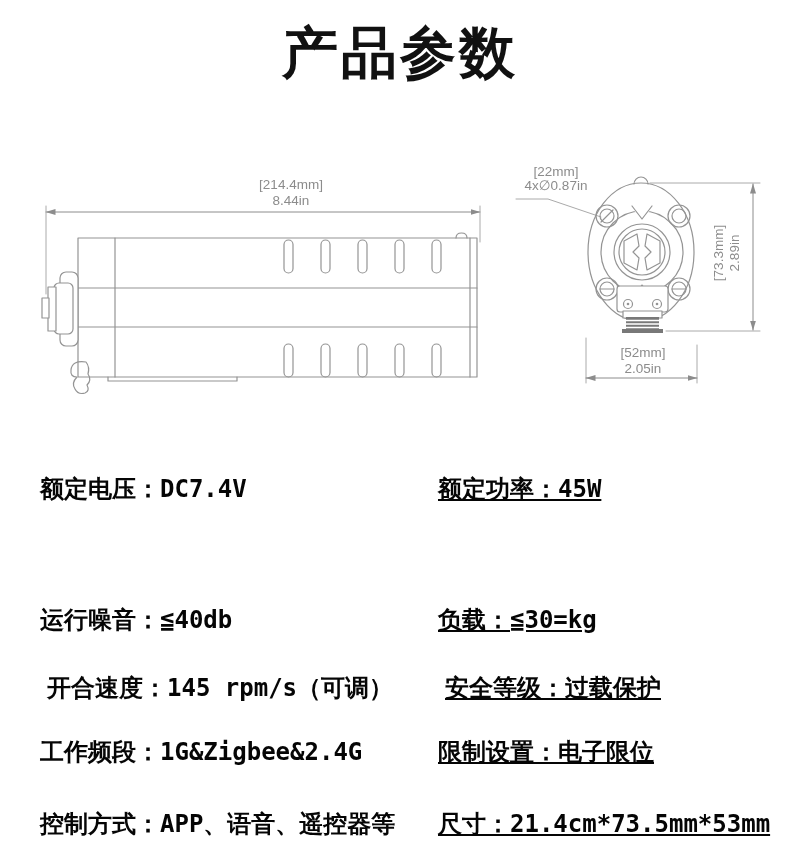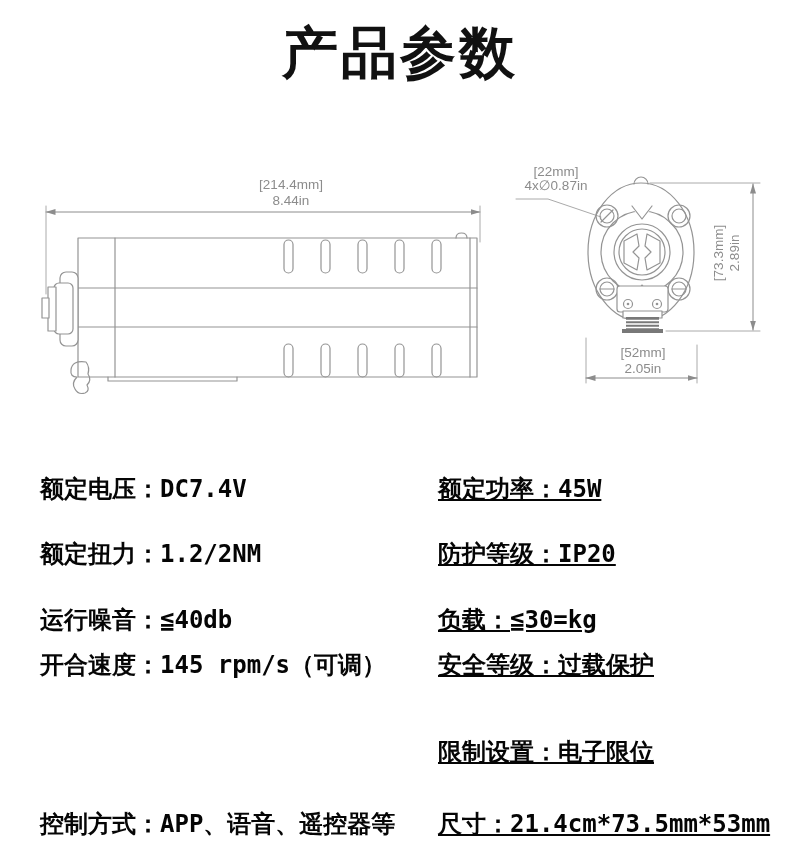--- a/index.html
+++ b/index.html
@@ -13,21 +13,21 @@
   .dim-label{font-size:13.5px;fill:#8c8c8c;font-family:"Liberation Sans","DejaVu Sans",sans-serif;}
   .specs{position:absolute;left:0;top:0;width:800px;height:756px;}
   .spec-row{
     position:absolute;white-space:nowrap;color:#050505;
     font-size:24px;font-weight:700;
     font-family:"DejaVu Sans Mono","DejaVu Sans",monospace;
   }
   .spec-row .lbl{font-family:"DejaVu Sans","Liberation Sans",sans-serif;font-weight:700;}
   .col-l{left:40px;}
   .col-r{left:438px;text-decoration:underline;}
-  .r0{top:473px;}.r1{top:538px;}.r2{top:604px;}.r3{top:649px;}.r4{top:736px;}.r5{top:800px;margin-top:8px;}
+  .r0{top:473px;}.r1{top:538px;}.r2{top:604px;}.r3{top:672px;margin-left:7px;}.r4{top:736px;}.r5{top:800px;margin-top:8px;}
 </style>
 </head>
 <body>
 
 <div class="page-title">产品参数</div>
 
 <svg class="drawing" viewBox="0 0 800 430" fill="none" stroke="#949494" stroke-width="1.2" stroke-linejoin="round" stroke-linecap="round">
   <defs>
     <marker id="arr" orient="auto-start-reverse" markerWidth="11" markerHeight="8" refX="9.5" refY="3.5">
       <path d="M0,0.5 L10,3.5 L0,6.5 Z" fill="#8c8c8c" stroke="none"></path>
@@ -150,38 +150,35 @@
       <text class="dim-label" x="643" y="357" text-anchor="middle" stroke="none" fill="#8c8c8c">[52mm]</text>
       <text class="dim-label" x="643" y="373" text-anchor="middle" stroke="none" fill="#8c8c8c">2.05in</text>
     </g>
   </g>
 </svg>
 
 <div class="specs">
   <div class="spec-row col-l r0">
     <span class="lbl">额定电压：</span><span class="val">DC7.4V</span>
   </div>
-  <div class="spec-row col-l r1">
-    <span class="lbl">额定扭力：</span><span class="val">1.2/2NM</span>
-  </div>
   <div class="spec-row col-l r2">
     <span class="lbl">运行噪音：</span><span class="val">≦40db</span>
   </div>
   <div class="spec-row col-l r3">
     <span class="lbl">开合速度：</span><span class="val">145 rpm/s（可调）</span>
+  </div>
+  <div class="spec-row col-l r4">
+    <span class="lbl">工作频段：</span><span class="val">1G&amp;Zigbee&amp;2.4G</span>
   </div>
   <div class="spec-row col-l r5">
     <span class="lbl">控制方式：</span><span class="val">APP、语音、遥控器等</span>
   </div>
 
   <div class="spec-row col-r r0">
     <span class="lbl">额定功率：</span><span class="val">45W</span>
-  </div>
-  <div class="spec-row col-r r1">
-    <span class="lbl">防护等级：</span><span class="val">IP20</span>
   </div>
   <div class="spec-row col-r r2">
     <span class="lbl">负载：</span><span class="val">≦30=kg</span>
   </div>
   <div class="spec-row col-r r3">
     <span class="lbl">安全等级：</span><span class="val">过载保护</span>
   </div>
   <div class="spec-row col-r r4">
     <span class="lbl">限制设置：</span><span class="val">电子限位</span>
   </div>

